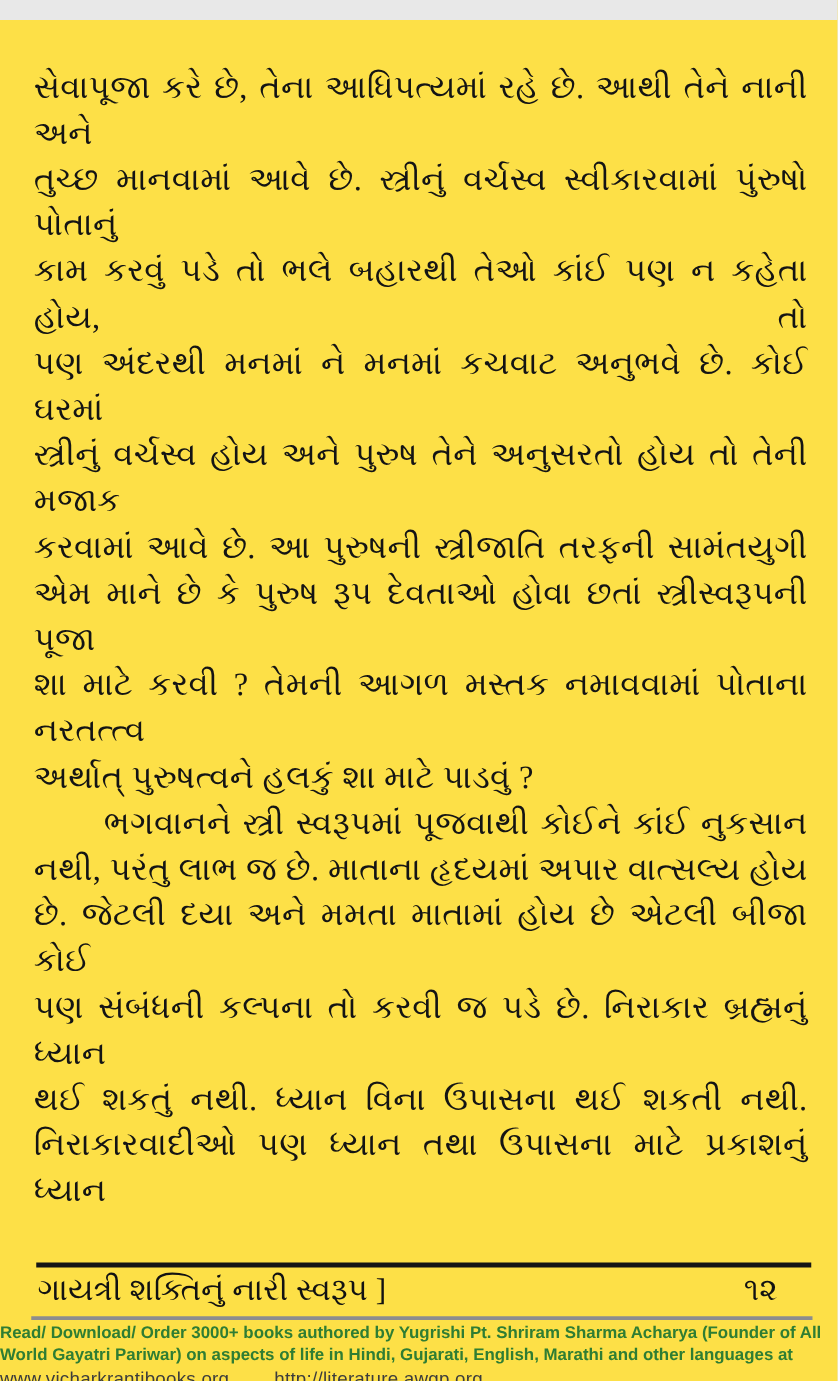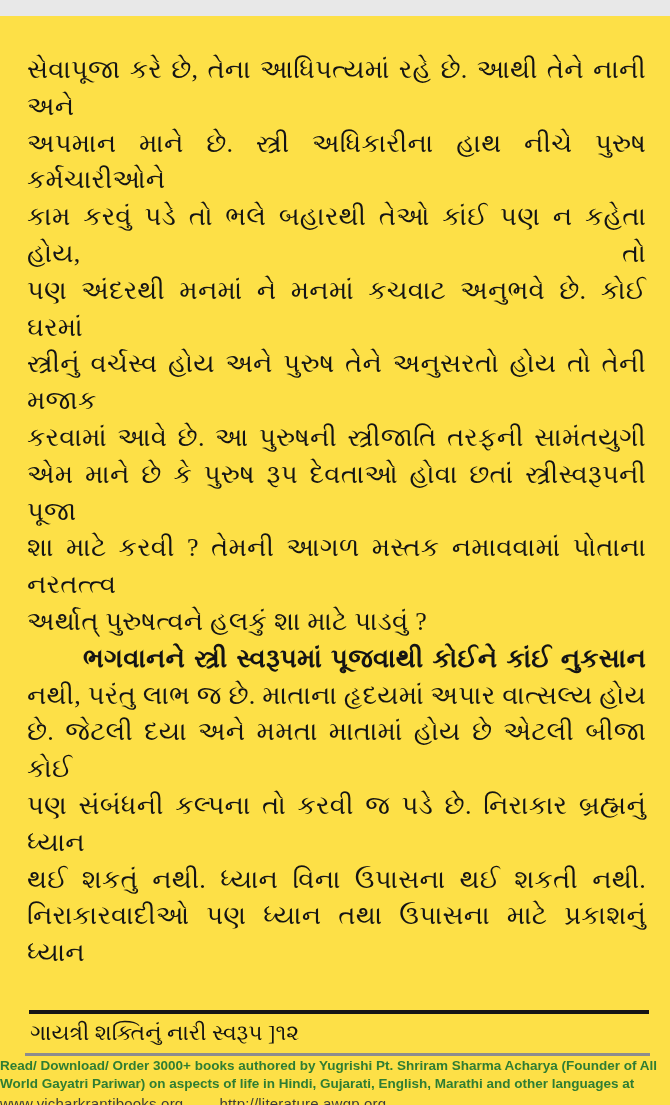--- a/index.html
+++ b/index.html
@@ -10,29 +10,29 @@
     position:relative; width:670px; height:1101px;
     background:#fde047; color:var(--ink); margin:16px auto; overflow:hidden;
   }
   .body-text {
     position:absolute; left:27px; top:36px; width:619px;
     font-size:26px; line-height:36.8px; color:var(--ink);
     font-weight:500; letter-spacing:0.2px;
   }
   .tline { text-align:justify; text-align-last:justify; min-height:36.8px; }
   .tline.last { text-align-last:left; }
-  .para-indent .tline:first-child { text-indent:56px;font-weight:bold; }
+  .para-indent .tline:first-child { text-indent:56px; }
   .rule-black {
     position:absolute; left:29px; top:994px; width:620px; height:4px;
     background:#151515;
   }
   .footer-row {
     position:absolute; left:30px; top:1001px; width:592px;
-    display:flex; justify-content:flex-start; align-items:flex-start;
-    font-size:22px; line-height:32px; color:#121212;
+    display:flex; justify-content:space-between; align-items:flex-start;
+    font-size:25px; line-height:32px; color:#121212;
   }
   .rule-gray {
     position:absolute; left:25px; top:1037px; width:625px; height:3px;
     background:#8d8d8d;
   }
   .promo {
     position:absolute; left:0; top:1041px; width:670px;
     text-align:left;
     font-family:"Liberation Sans", sans-serif;
     font-size:13.5px; line-height:17.5px;
@@ -45,21 +45,21 @@
   .url-gap { display:inline-block; width:36px; }
 </style>
 </head>
 <body>
 
 <div class="page">
 
   <div class="body-text">
     <div class="para">
       <div class="tline">સેવાપૂજા કરે છે, તેના આધિપત્યમાં રહે છે. આથી તેને નાની અને</div>
-      <div class="tline">અપમાન માને છે. સ્ત્રી અધિકારીના હાથ નીચે પુરુષ કર્મચારીઓને</div>
+      <div class="tline">તુચ્છ માનવામાં આવે છે. સ્ત્રીનું વર્ચસ્વ સ્વીકારવામાં પુંરુષો પોતાનું</div>
       <div class="tline">કામ કરવું પડે તો ભલે બહારથી તેઓ કાંઈ પણ ન કહેતા હોય, તો</div>
       <div class="tline">પણ અંદરથી મનમાં ને મનમાં કચવાટ અનુભવે છે. કોઈ ઘરમાં</div>
       <div class="tline">સ્ત્રીનું વર્ચસ્વ હોય અને પુરુષ તેને અનુસરતો હોય તો તેની મજાક</div>
       <div class="tline">કરવામાં આવે છે. આ પુરુષની સ્ત્રીજાતિ તરફની સામંતયુગી</div>
       <div class="tline">એમ માને છે કે પુરુષ રૂપ દેવતાઓ હોવા છતાં સ્ત્રીસ્વરૂપની પૂજા</div>
       <div class="tline">શા માટે કરવી ? તેમની આગળ મસ્તક નમાવવામાં પોતાના નરતત્ત્વ</div>
       <div class="tline last">અર્થાત્  પુરુષત્વને હલકું શા માટે પાડવું ?</div>
     </div>
     <div class="para para-indent">
       <div class="tline">ભગવાનને સ્ત્રી સ્વરૂપમાં પૂજવાથી કોઈને કાંઈ નુકસાન</div>

